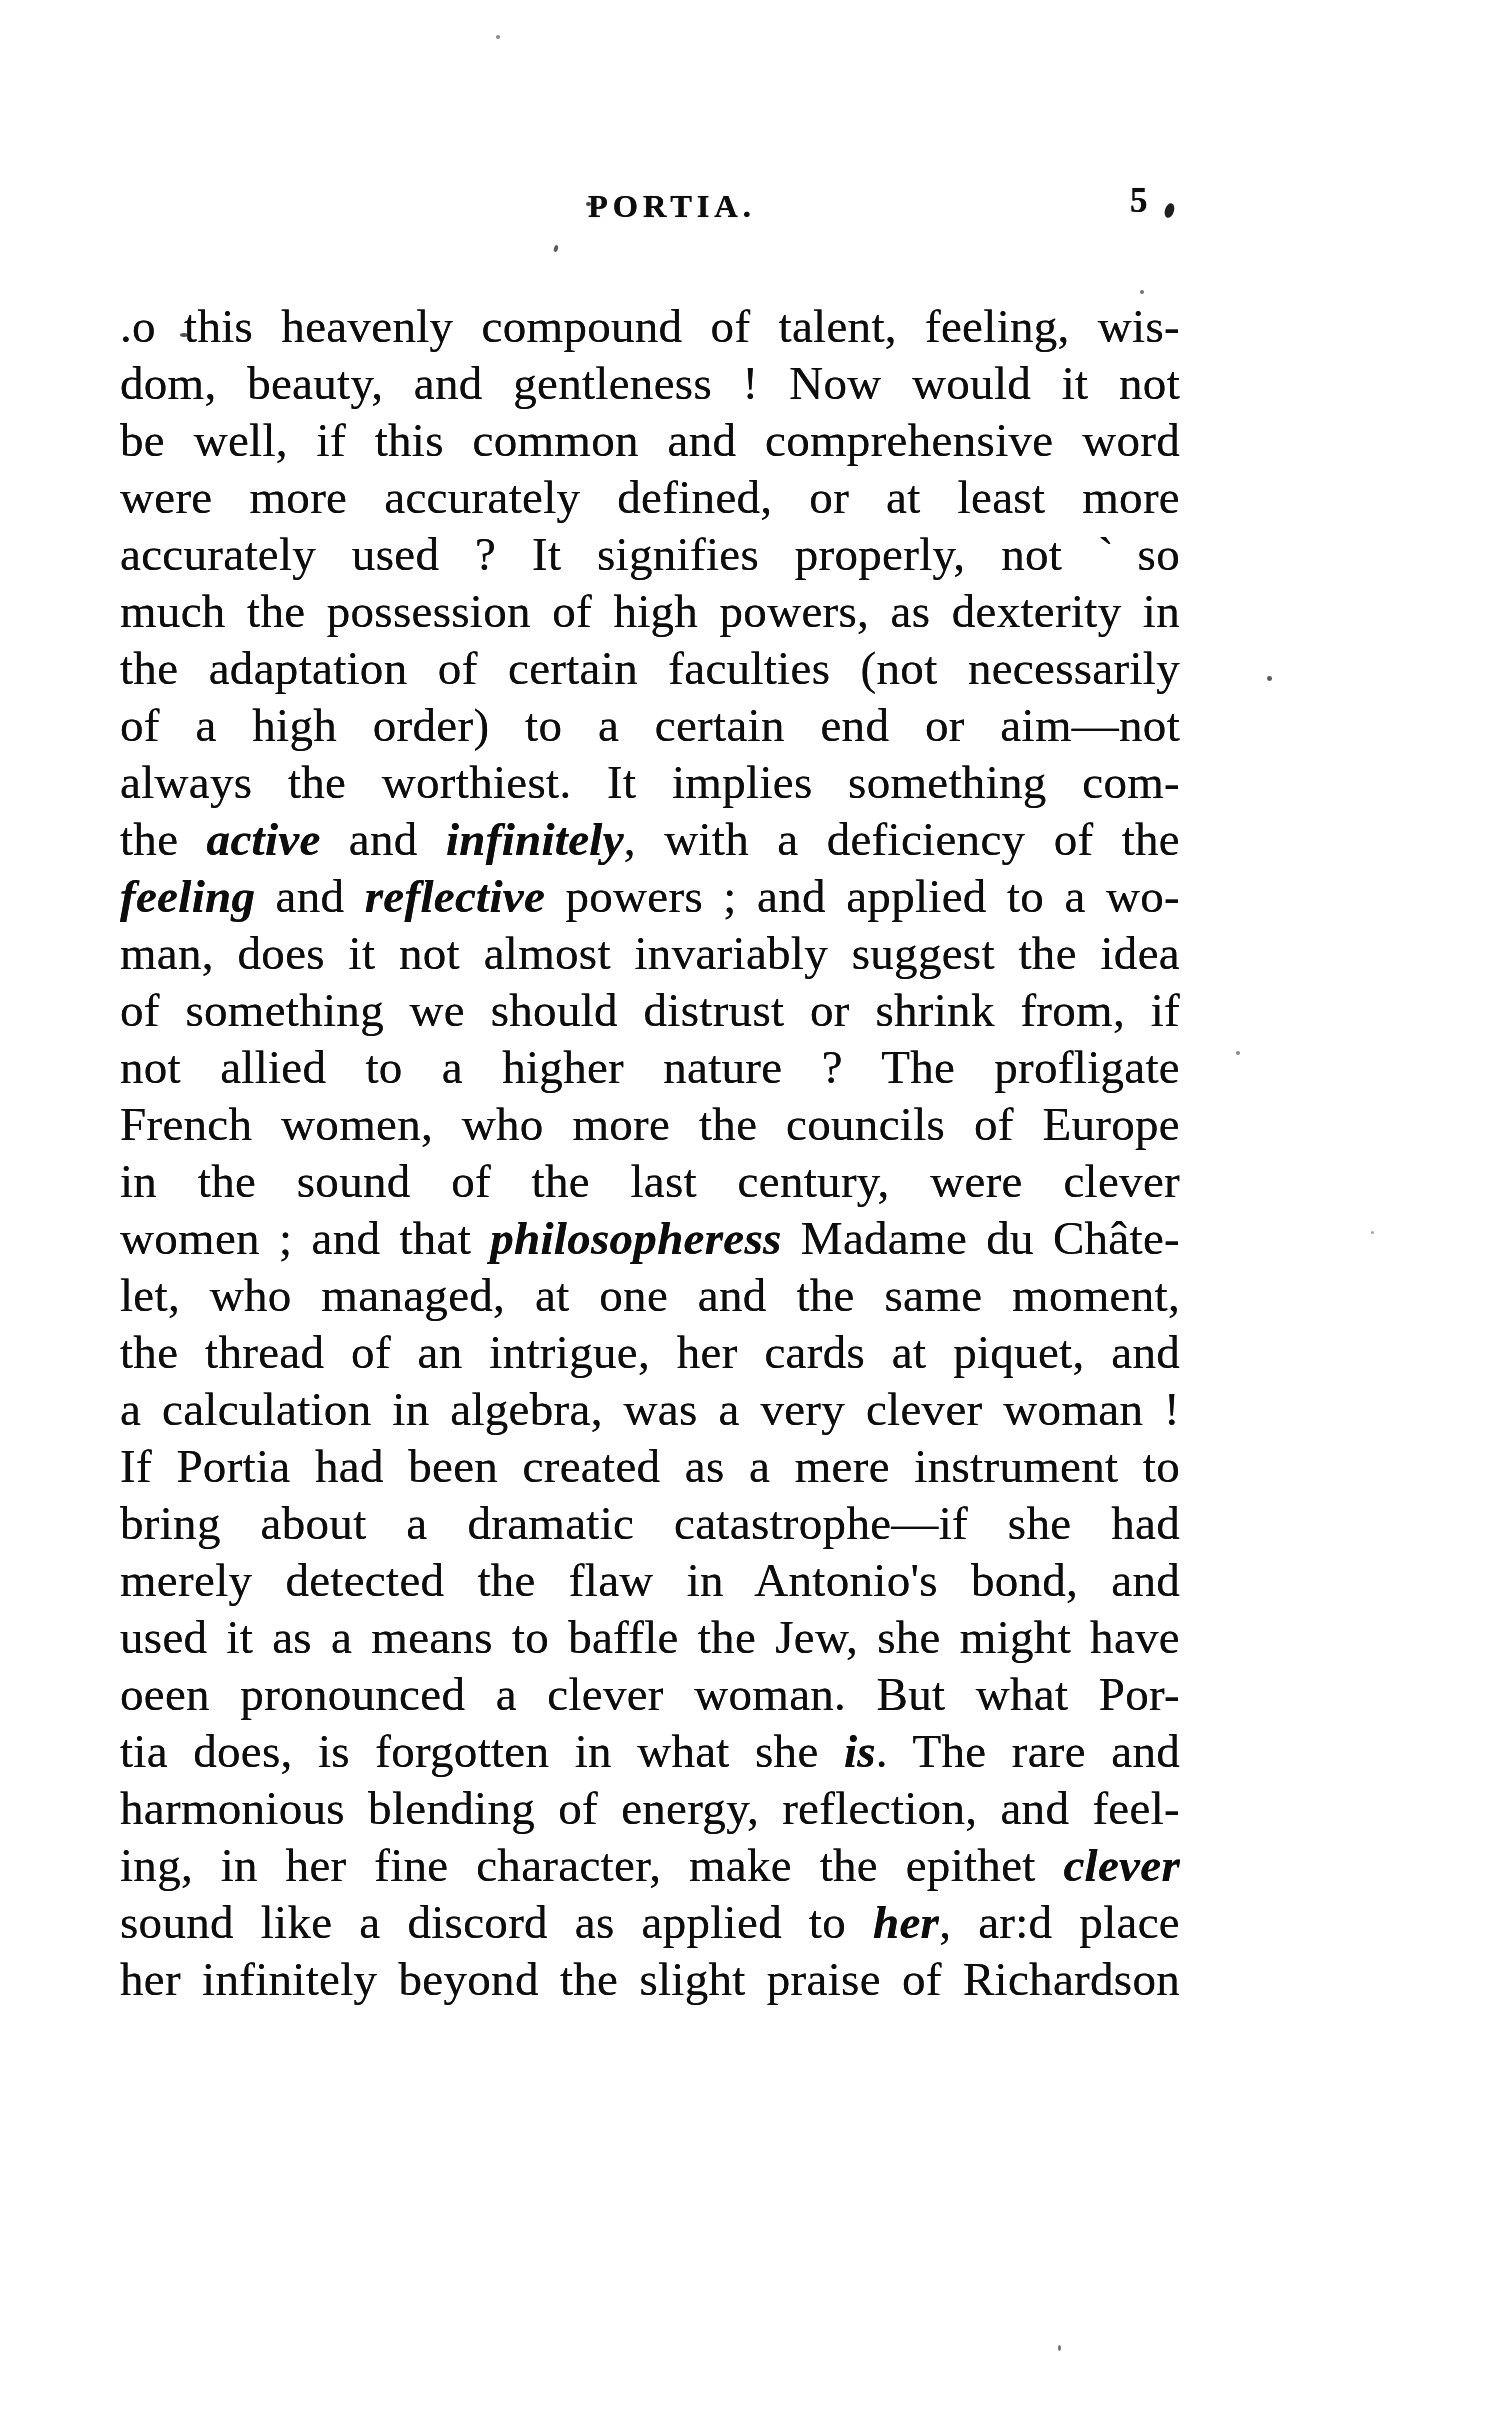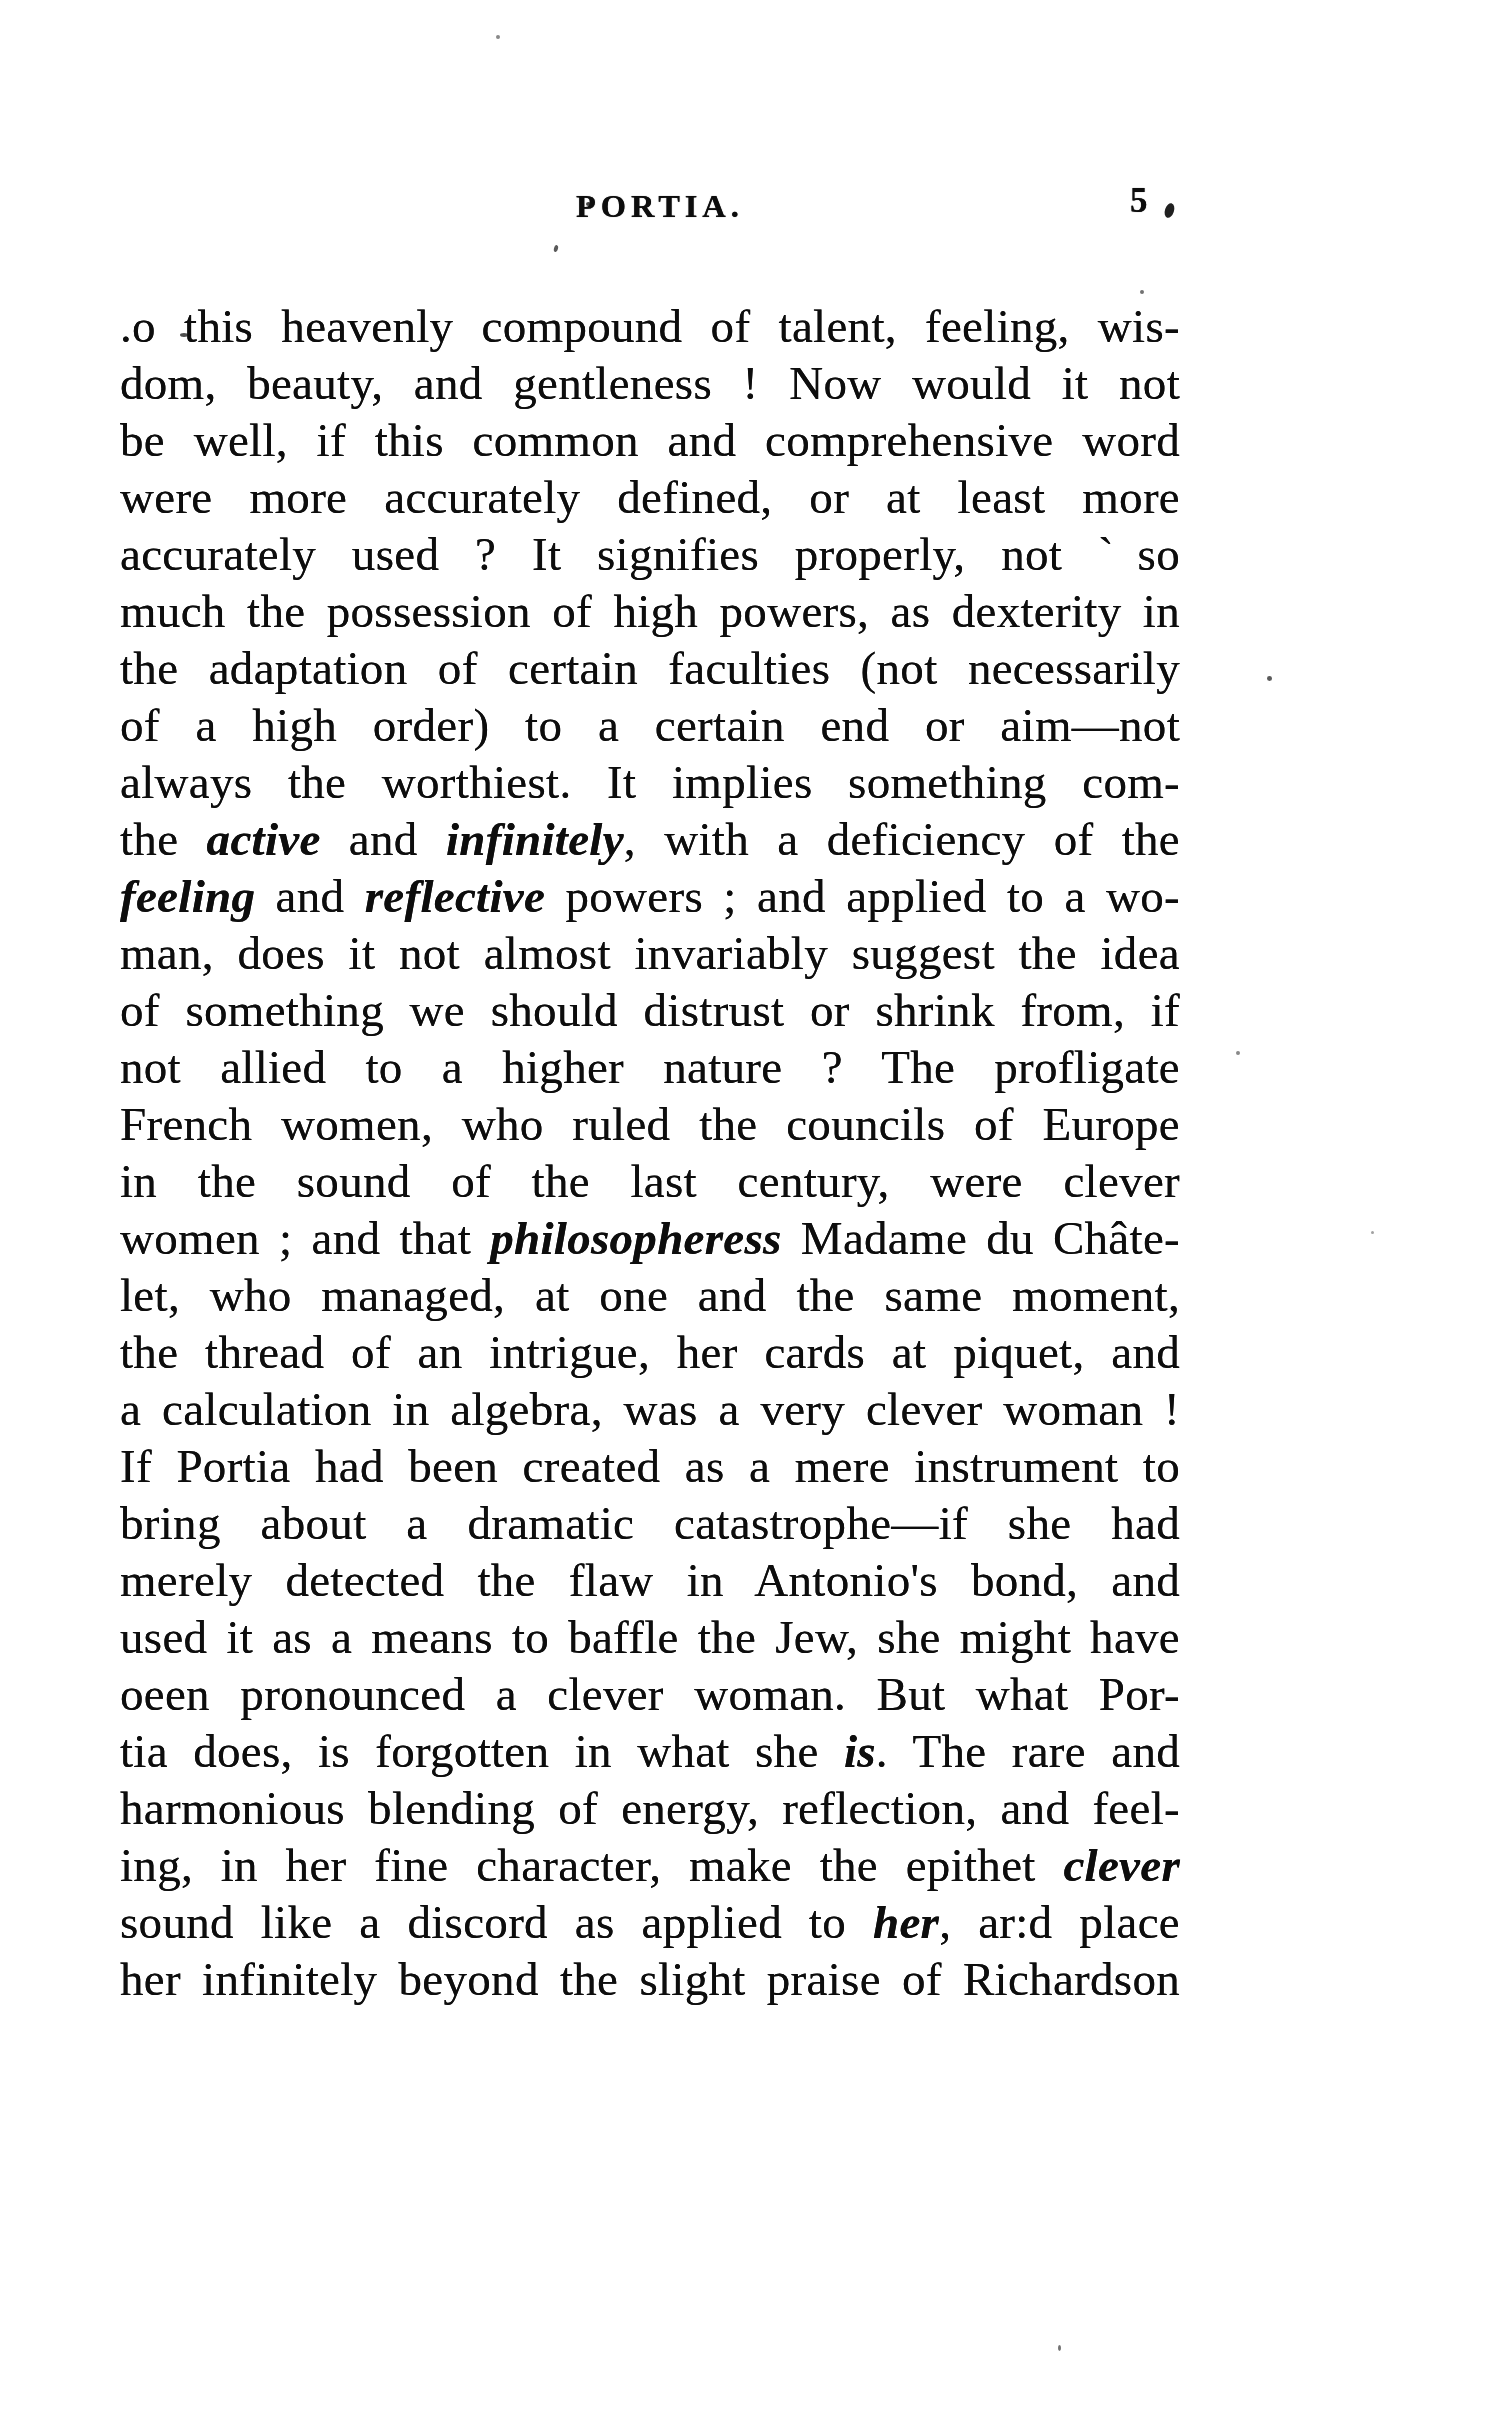--- a/index.html
+++ b/index.html
@@ -7,21 +7,21 @@
     position: relative;
     width: 1511px;
     height: 2413px;
     background: #ffffff;
     color: #0d0d0d;
     font-family: "Liberation Serif", "DejaVu Serif", serif;
     overflow: hidden;
   }
   .running-head-title {
     position: absolute;
-    left: 576px;
+    left: 588px;
     top: 188px;
     font-size: 32.5px;
     font-weight: bold;
     letter-spacing: 4.9px;
     text-shadow: 0 0 0.7px rgba(0,0,0,0.9);
     white-space: nowrap;
   }
   .page-number {
     position: absolute;
     left: 1130px;
@@ -72,21 +72,21 @@
       <div class="line"><span>accurately used ? It signifies properly, not ˋso</span></div>
       <div class="line"><span>much the possession of high powers, as dexterity in</span></div>
       <div class="line"><span>the adaptation of certain faculties (not necessarily</span></div>
       <div class="line"><span>of a high order) to a certain end or aim—not</span></div>
       <div class="line"><span>always the worthiest. It implies something com-</span></div>
       <div class="line"><span>the </span><i>active</i><span> and </span><i>infinitely</i><span>, with a deficiency of the</span></div>
       <div class="line"><i>feeling</i><span> and </span><i>reflective</i><span> powers ; and applied to a wo-</span></div>
       <div class="line"><span>man, does it not almost invariably suggest the idea</span></div>
       <div class="line"><span>of something we should distrust or shrink from, if</span></div>
       <div class="line"><span>not allied to a higher nature ? The profligate</span></div>
-      <div class="line"><span>French women, who ruled the councils of Europe</span></div>
+      <div class="line"><span>French women, who more the councils of Europe</span></div>
       <div class="line"><span>in the sound of the last century, were clever</span></div>
       <div class="line"><span>women ; and that </span><i>philosopheress</i><span> Madame du Châte-</span></div>
       <div class="line"><span>let, who managed, at one and the same moment,</span></div>
       <div class="line"><span>the thread of an intrigue, her cards at piquet, and</span></div>
       <div class="line"><span>a calculation in algebra, was a very clever woman !</span></div>
       <div class="line"><span>If Portia had been created as a mere instrument to</span></div>
       <div class="line"><span>bring about a dramatic catastrophe—if she had</span></div>
       <div class="line"><span>merely detected the flaw in Antonio's bond, and</span></div>
       <div class="line"><span>used it as a means to baffle the Jew, she might have</span></div>
       <div class="line"><span>oeen pronounced a clever woman. But what Por-</span></div>

